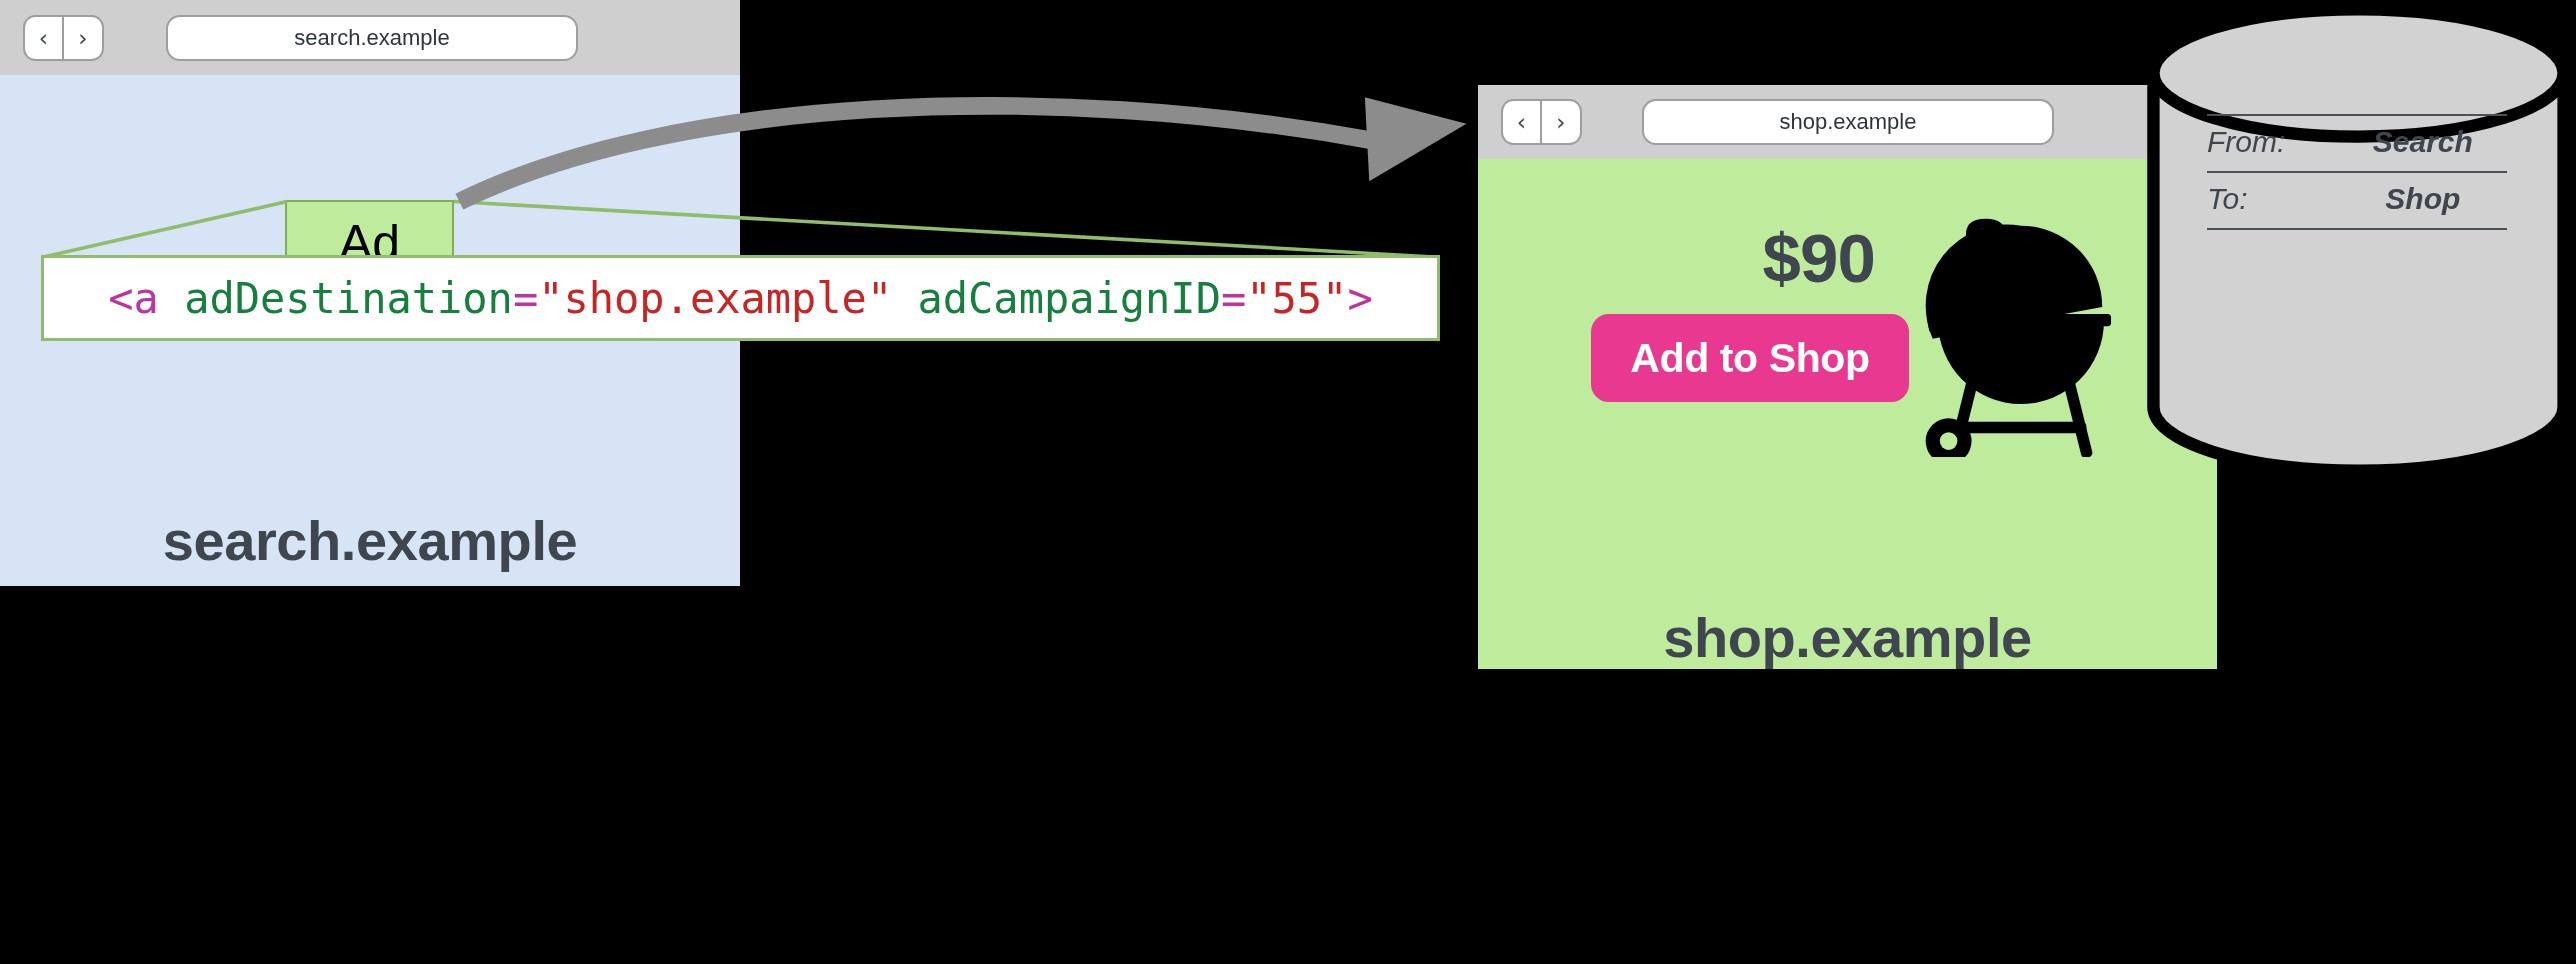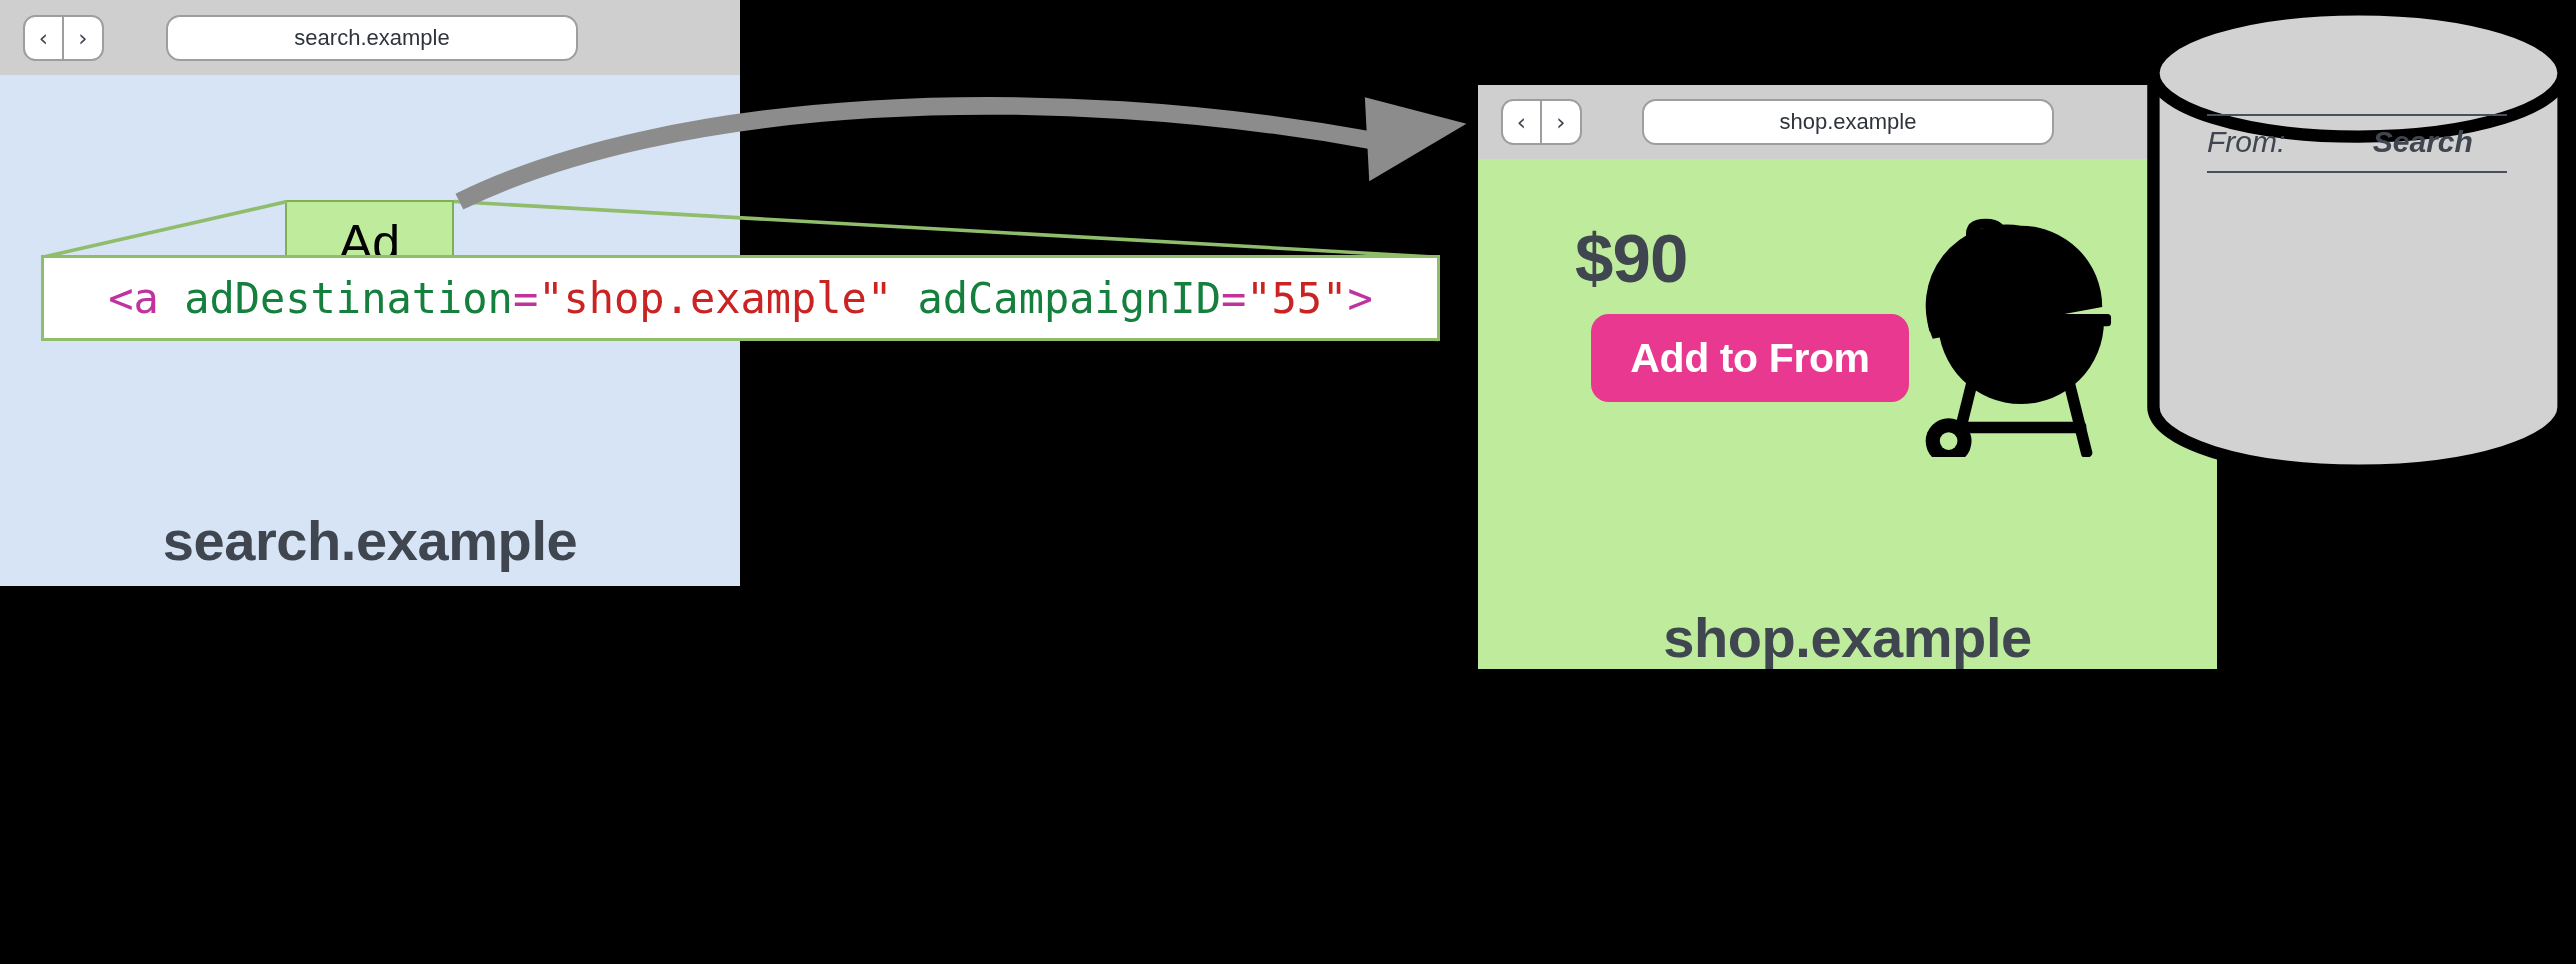--- a/index.html
+++ b/index.html
@@ -51,21 +51,21 @@
 
   
   #shop-window{left:1478px;top:85px;width:739px;height:584px;}
   #shop-window .chrome{height:74px;}
   #shop-window .navgrp{left:23px;top:14px;width:81px;height:46px;}
   #shop-window .navbtn{width:41px;height:100%;font-size:23px;}
   #shop-window .urlbar{left:164px;top:14px;width:412px;height:46px;font-size:22px;}
   #shop-window .viewport{top:74px;height:510px;background:#bfeb9c;}
   #shop-window .sitelabel{top:446px;font-size:56px;letter-spacing:-0.4px;}
 
-  #price{position:absolute;left:97px;top:60px;width:300px;text-align:left;
+  #price{position:absolute;left:97px;top:60px;width:300px;text-align:right;
          color:#3f4650;font-size:69px;font-weight:bold;letter-spacing:-0.9px;}
   #add-to-cart{position:absolute;left:113px;top:155px;width:318px;height:88px;
          background:#e8388f;border:none;border-radius:17.7px;color:#fff;
          font-family:"Liberation Sans",sans-serif;font-size:41px;font-weight:bold;
          cursor:pointer;padding:0;letter-spacing:-0.4px;}
   #grill-icon{position:absolute;left:437px;top:42px;width:212px;height:256px;}
 
   
   #database{position:absolute;left:2141px;top:3.5px;width:435px;height:472px;}
   #db-table{position:absolute;left:66px;top:110px;width:300px;}
@@ -120,21 +120,21 @@
   <div class="browser" id="shop-window">
     <div class="chrome">
       <div class="navgrp">
         <div class="navbtn first">‹</div>
         <div class="navbtn">›</div>
       </div>
       <div class="urlbar">shop.example</div>
     </div>
     <div class="viewport">
       <div id="price">$90</div>
-      <button id="add-to-cart">Add to From</button>
+      <button id="add-to-cart">Add to Shop</button>
 
       <svg id="grill-icon" viewBox="0 0 240 290">
         <g fill="#000">
 
           <path d="M58 42 q-3 -22 22 -22 q25 0 22 22 l-13 0 q2 -11 -9 -11 q-11 0 -9 11 z"></path>
 
           <path d="M120 28 a92 92 0 0 1 92 92 l-192 36 a92 92 0 0 1 100 -128 z"></path>
 
           <rect x="14" y="120" width="196" height="14" rx="4" transform="rotate(-9 112 127)"></rect>
 
@@ -161,19 +161,23 @@
       <path d="M14 78 a232 72 0 0 1 464 0 a232 72 0 0 1 -464 0 Z" fill="#d2d2d2" stroke="#000" stroke-width="14"></path>
     </svg>
 
     <div id="db-table">
       <table>
         <tbody>
           <tr>
             <td>From:</td>
             <td class="val">Search</td>
           </tr>
+          <tr>
+            <td>To:</td>
+            <td class="val">Shop</td>
+          </tr>
         </tbody>
       </table>
     </div>
   </div>
 
 </div>
 
 
 </body></html>

